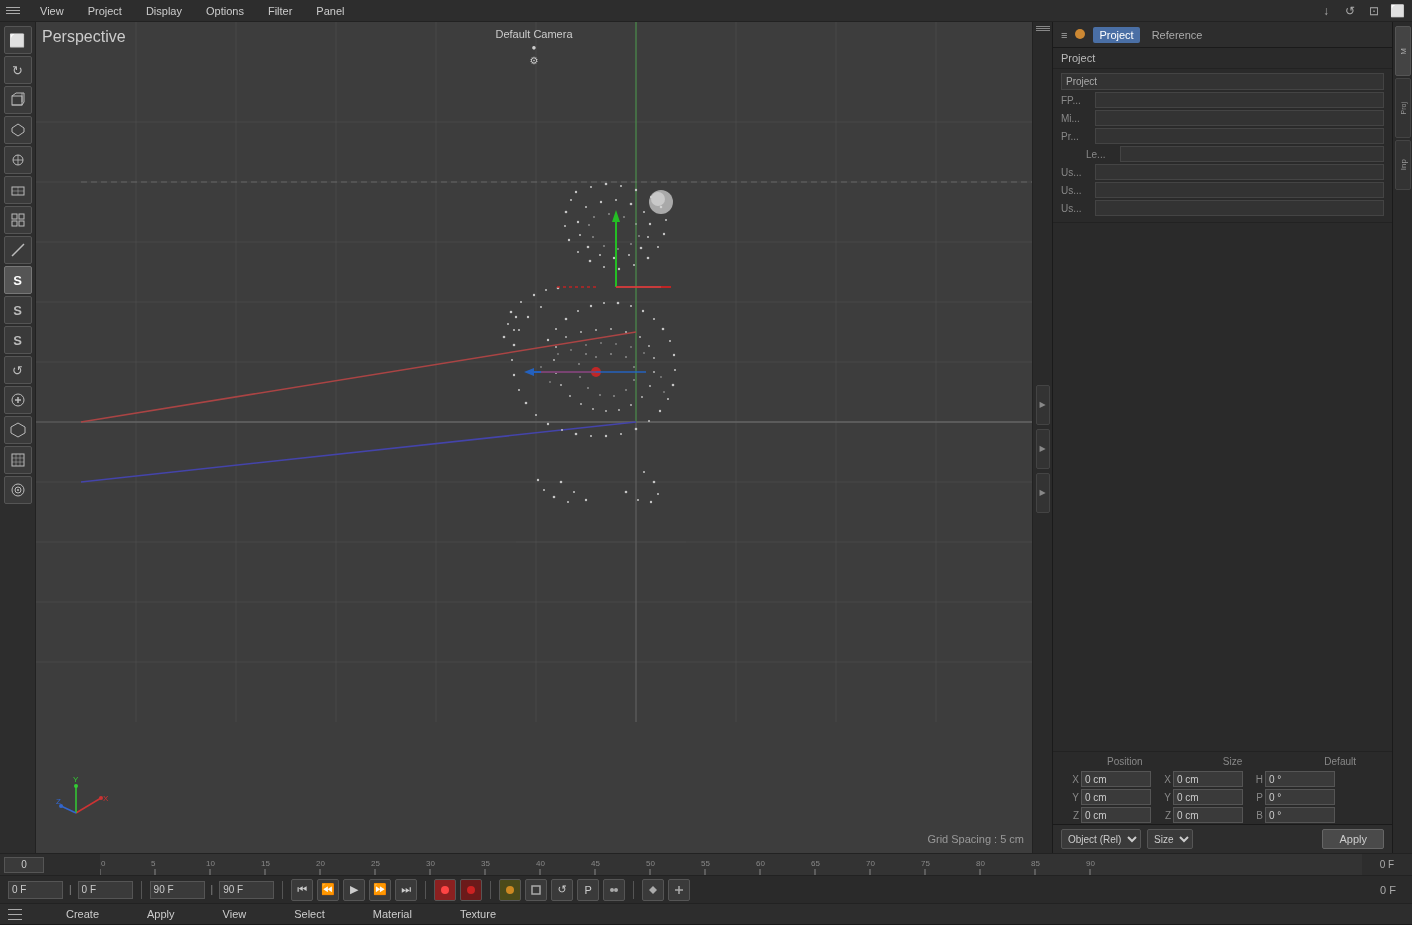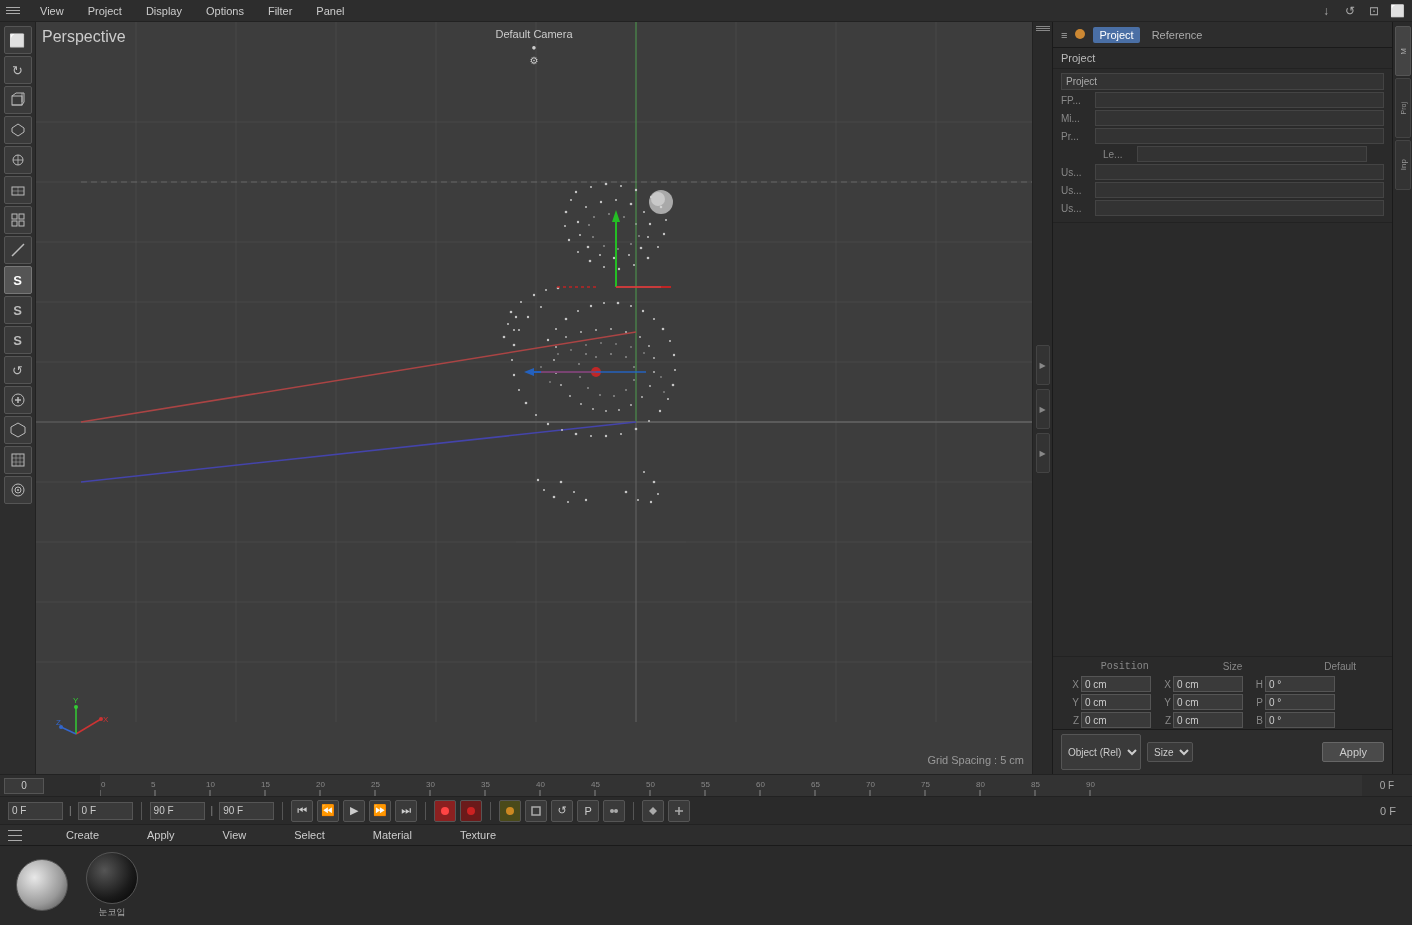--- a/index.html
+++ b/index.html
@@ -667,21 +667,21 @@
           <input type="text" style="flex: 1 1 0%; background: rgb(51, 51, 51); border: 1px solid rgb(68, 68, 68); color: rgb(204, 204, 204); font-size: 10px; padding: 1px 3px; height: 16px;">
         </div>
         <div style="display:flex;align-items:center;margin:2px 0;gap:4px;">
           <span style="font-size:10px;color:#888;width:30px;overflow:hidden;text-overflow:ellipsis;white-space:nowrap;">Mi...</span>
           <input type="text" style="flex: 1 1 0%; background: rgb(51, 51, 51); border: 1px solid rgb(68, 68, 68); color: rgb(204, 204, 204); font-size: 10px; padding: 1px 3px; height: 16px;">
         </div>
         <div style="display:flex;align-items:center;margin:2px 0;gap:4px;">
           <span style="font-size:10px;color:#888;width:30px;overflow:hidden;text-overflow:ellipsis;white-space:nowrap;">Pr...</span>
           <input type="text" style="flex: 1 1 0%; background: rgb(51, 51, 51); border: 1px solid rgb(68, 68, 68); color: rgb(204, 204, 204); font-size: 10px; padding: 1px 3px; height: 16px;">
         </div>
-        <div style="display:flex;align-items:center;margin:2px 17px;gap:4px;padding-left:25px;">
+        <div style="display:flex;align-items:center;margin:2px 0;gap:4px;padding-left:25px;">
           <span style="font-size:10px;color:#888;width:30px;overflow:hidden;text-overflow:ellipsis;white-space:nowrap;">Le...</span>
           <input type="text" style="flex: 1 1 0%; background: rgb(51, 51, 51); border: 1px solid rgb(68, 68, 68); color: rgb(204, 204, 204); font-size: 10px; padding: 1px 3px; height: 16px;">
         </div>
         <div style="display:flex;align-items:center;margin:2px 0;gap:4px;">
           <span style="font-size:10px;color:#888;width:30px;overflow:hidden;text-overflow:ellipsis;white-space:nowrap;">Us...</span>
           <input type="text" style="flex: 1 1 0%; background: rgb(51, 51, 51); border: 1px solid rgb(68, 68, 68); color: rgb(204, 204, 204); font-size: 10px; padding: 1px 3px; height: 16px;">
         </div>
         <div style="display:flex;align-items:center;margin:2px 0;gap:4px;">
           <span style="font-size:10px;color:#888;width:30px;overflow:hidden;text-overflow:ellipsis;white-space:nowrap;">Us...</span>
           <input type="text" style="flex: 1 1 0%; background: rgb(51, 51, 51); border: 1px solid rgb(68, 68, 68); color: rgb(204, 204, 204); font-size: 10px; padding: 1px 3px; height: 16px;">
@@ -691,21 +691,21 @@
           <input type="text" style="flex: 1 1 0%; background: rgb(51, 51, 51); border: 1px solid rgb(68, 68, 68); color: rgb(204, 204, 204); font-size: 10px; padding: 1px 3px; height: 16px;">
         </div>
       </div>
 
       <div style="flex:1;"></div>
 
       <div style="border-top:1px solid #222;padding:4px 0 0 0;background:#2a2a2a;">
 
         <div style="display:flex;padding:0 8px;margin-bottom:3px;">
           <div style="width:20px;"></div>
-          <div style="flex:1;text-align:center;font-size:10px;color:#888;font-family:Liberation Mono, monospace;">Position</div>
+          <div style="flex:1;text-align:center;font-size:10px;color:#888;">Position</div>
           <div style="width:20px;"></div>
           <div style="flex:1;text-align:center;font-size:10px;color:#888;">Size</div>
           <div style="width:20px;"></div>
           <div style="flex:1;text-align:center;font-size:10px;color:#888;">Default</div>
         </div>
 
         <div style="display:flex;align-items:center;padding:1px 8px;gap:2px;">
           <span style="font-size:10px;color:#888;width:18px;text-align:right;">X</span>
           <input type="text" value="0 cm" style="width: 70px; background: rgb(58, 58, 58); border: 1px solid rgb(85, 85, 85); color: rgb(204, 204, 204); font-size: 10px; padding: 1px 3px; height: 16px;">
           <span style="font-size:10px;color:#888;width:18px;text-align:right;">X</span>
@@ -726,21 +726,21 @@
         <div style="display:flex;align-items:center;padding:1px 8px;gap:2px;">
           <span style="font-size:10px;color:#888;width:18px;text-align:right;">Z</span>
           <input type="text" value="0 cm" style="width: 70px; background: rgb(58, 58, 58); border: 1px solid rgb(85, 85, 85); color: rgb(204, 204, 204); font-size: 10px; padding: 1px 3px; height: 16px;">
           <span style="font-size:10px;color:#888;width:18px;text-align:right;">Z</span>
           <input type="text" value="0 cm" style="width: 70px; background: rgb(58, 58, 58); border: 1px solid rgb(85, 85, 85); color: rgb(204, 204, 204); font-size: 10px; padding: 1px 3px; height: 16px;">
           <span style="font-size:10px;color:#888;width:18px;text-align:right;">B</span>
           <input type="text" value="0 °" style="width: 70px; background: rgb(58, 58, 58); border: 1px solid rgb(85, 85, 85); color: rgb(204, 204, 204); font-size: 10px; padding: 1px 3px; height: 16px;">
         </div>
 
         <div style="display:flex;align-items:center;padding:4px 8px;gap:6px;background:#2d2d2d;border-top:1px solid #1a1a1a;">
-          <select style="background:#3a3a3a;border:1px solid #555;color:#ccc;font-size:10px;height:36px;padding:1px 2px;border-radius:2px;">
+          <select style="background:#3a3a3a;border:1px solid #555;color:#ccc;font-size:10px;height:20px;padding:1px 2px;border-radius:2px;">
             <option>Object (Rel)</option>
           </select>
           <select style="background:#3a3a3a;border:1px solid #555;color:#ccc;font-size:10px;height:20px;padding:1px 2px;border-radius:2px;">
             <option>Size</option>
           </select>
           <button class="apply-btn">Apply</button>
         </div>
       </div>
     </div>
 
@@ -894,27 +894,15 @@
           <span style="height:1px;background:#aaa;display:block;width:14px;"></span>
         </span>
         <span class="mat-menu-item">Create</span>
         <span class="mat-menu-item">Apply</span>
         <span class="mat-menu-item">View</span>
         <span class="mat-menu-item">Select</span>
         <span class="mat-menu-item">Material</span>
         <span class="mat-menu-item">Texture</span>
       </div>
 
-      <div style="display:flex;align-items:center;background:#2a2a2a;padding:6px 12px;gap:10px;flex:1;">
-
-        <div class="mat-item" style="cursor:pointer;">
-          <div style="width:52px;height:52px;border-radius:50%;border:1px solid #555;background:radial-gradient(circle at 35% 35%, #e8e8e8, #999 60%, #444);cursor:pointer;"></div>
-          <div style="font-size:9px;color:#aaa;text-align:center;margin-top:2px;width:60px;overflow:hidden;text-overflow:ellipsis;white-space:nowrap;"></div>
-        </div>
-
-        <div class="mat-item" style="cursor:pointer;">
-          <div style="width:52px;height:52px;border-radius:50%;border:1px solid #555;background:radial-gradient(circle at 35% 35%, #555, #1a1a1a 60%, #000);cursor:pointer;"></div>
-          <div style="font-size:9px;color:#aaa;text-align:center;margin-top:2px;width:60px;overflow:hidden;text-overflow:ellipsis;white-space:nowrap;">눈코입</div>
-        </div>
-      </div>
     </div>
   </div>
 </div>
 
 </body></html>

